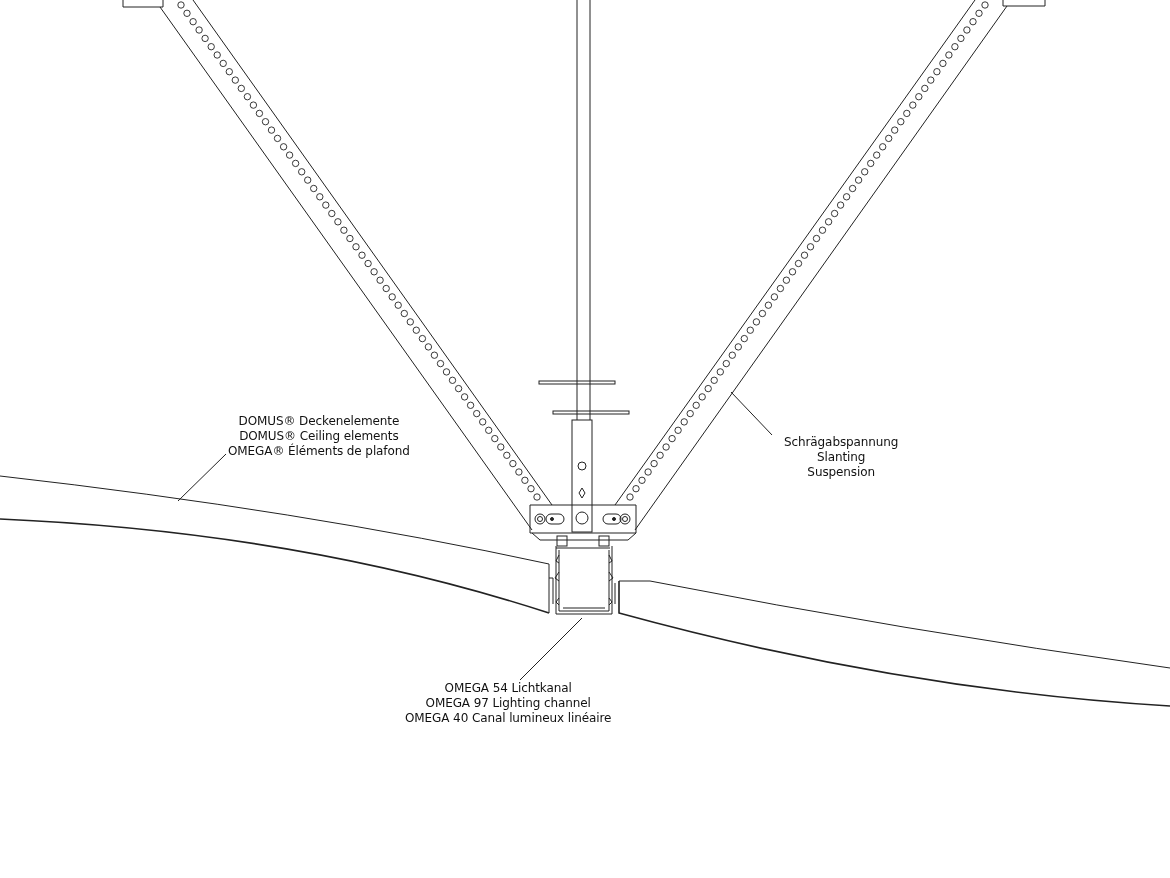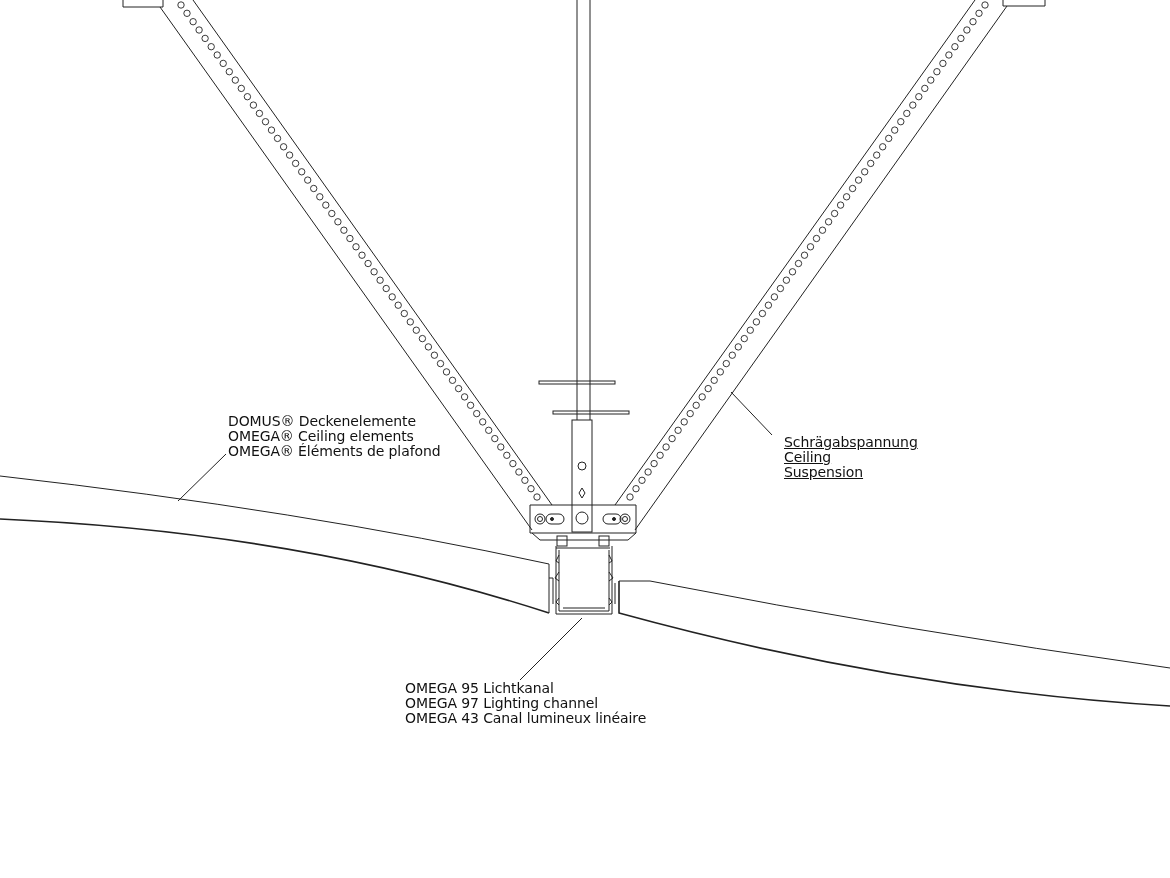--- a/index.html
+++ b/index.html
@@ -1,18 +1,18 @@
 <!DOCTYPE html>
 <html><head>
 <meta charset="utf-8">
 <style>
   html, body { margin: 0; padding: 0; background: #ffffff; }
   body { width: 1170px; height: 878px; overflow: hidden; position: relative; font-family: "DejaVu Sans", sans-serif; }
   #canvas { position: absolute; left: 0; top: 0; width: 1170px; height: 878px; }
-  .lbl { position: absolute; font-size: 14px; line-height: 15px; color: #111; font-family: "DejaVu Sans", sans-serif; letter-spacing: -0.1px; white-space: nowrap; }
+  .lbl { position: absolute; font-size: 12px; line-height: 15px; color: #111; font-family: "DejaVu Sans", sans-serif; letter-spacing: -0.1px; white-space: nowrap; text-align: center; }
   .lbl div { height: 15px; }
 </style>
 </head>
 <body>
 
 <svg id="canvas" viewBox="0 0 1170 878" xmlns="http://www.w3.org/2000/svg">
   <g fill="none" stroke="#222" stroke-width="1">
 
     <g>
       <path d="M123 0 L123 7 L163 7 L163 0"></path>
@@ -210,27 +210,27 @@
     </g>
 
     <line x1="178" y1="501" x2="226" y2="454"></line>
     <line x1="731" y1="392" x2="772" y2="435"></line>
     <line x1="582" y1="618" x2="520" y2="680"></line>
   </g>
 </svg>
 
 <div class="lbl" style="left:228px; top:414px;">
   <div>DOMUS® Deckenelemente</div>
-  <div>OMEGA® Ceiling elements</div>
+  <div>DOMUS® Ceiling elements</div>
   <div>OMEGA® Éléments de plafond</div>
 </div>
 
-<div class="lbl" style="left:784px; top:435px;text-decoration:underline;">
+<div class="lbl" style="left:784px; top:435px;">
   <div>Schrägabspannung</div>
-  <div>Ceiling</div>
+  <div>Slanting</div>
   <div>Suspension</div>
 </div>
 
 <div class="lbl" style="left:405px; top:681px;">
-  <div>OMEGA 95 Lichtkanal</div>
+  <div>OMEGA 54 Lichtkanal</div>
   <div>OMEGA 97 Lighting channel</div>
-  <div>OMEGA 43 Canal lumineux linéaire</div>
+  <div>OMEGA 40 Canal lumineux linéaire</div>
 </div>
 
 </body></html>

